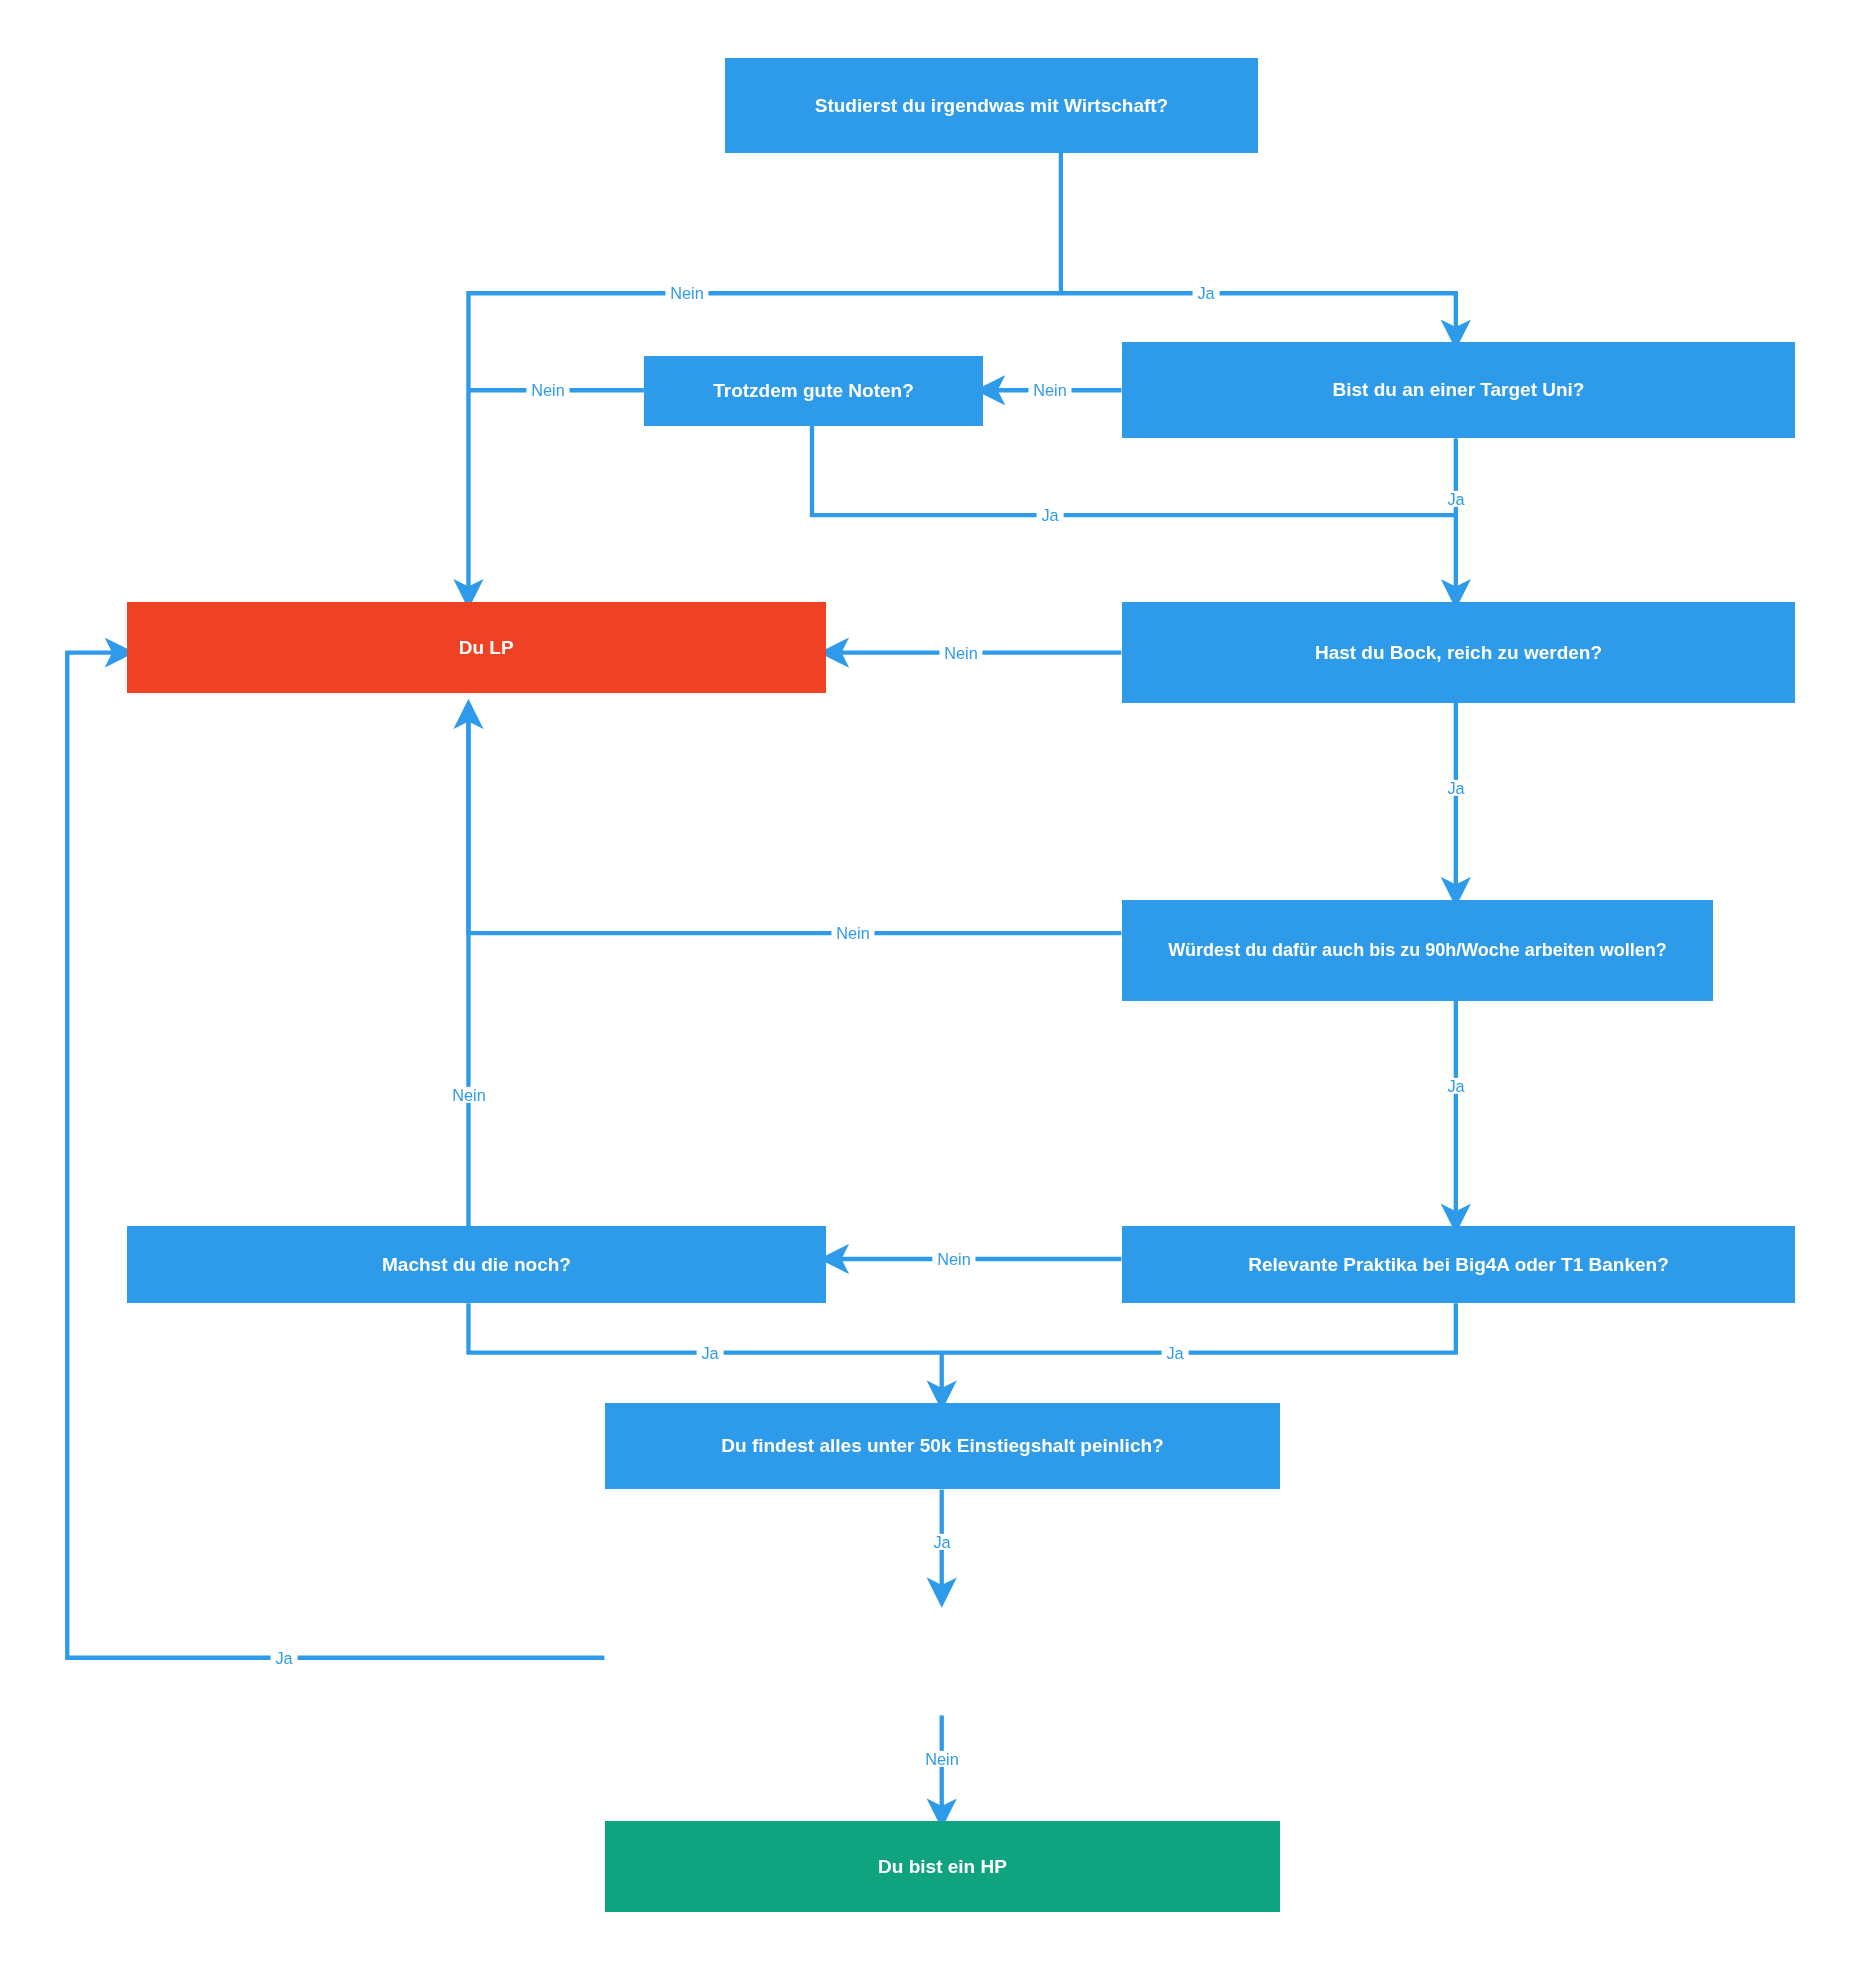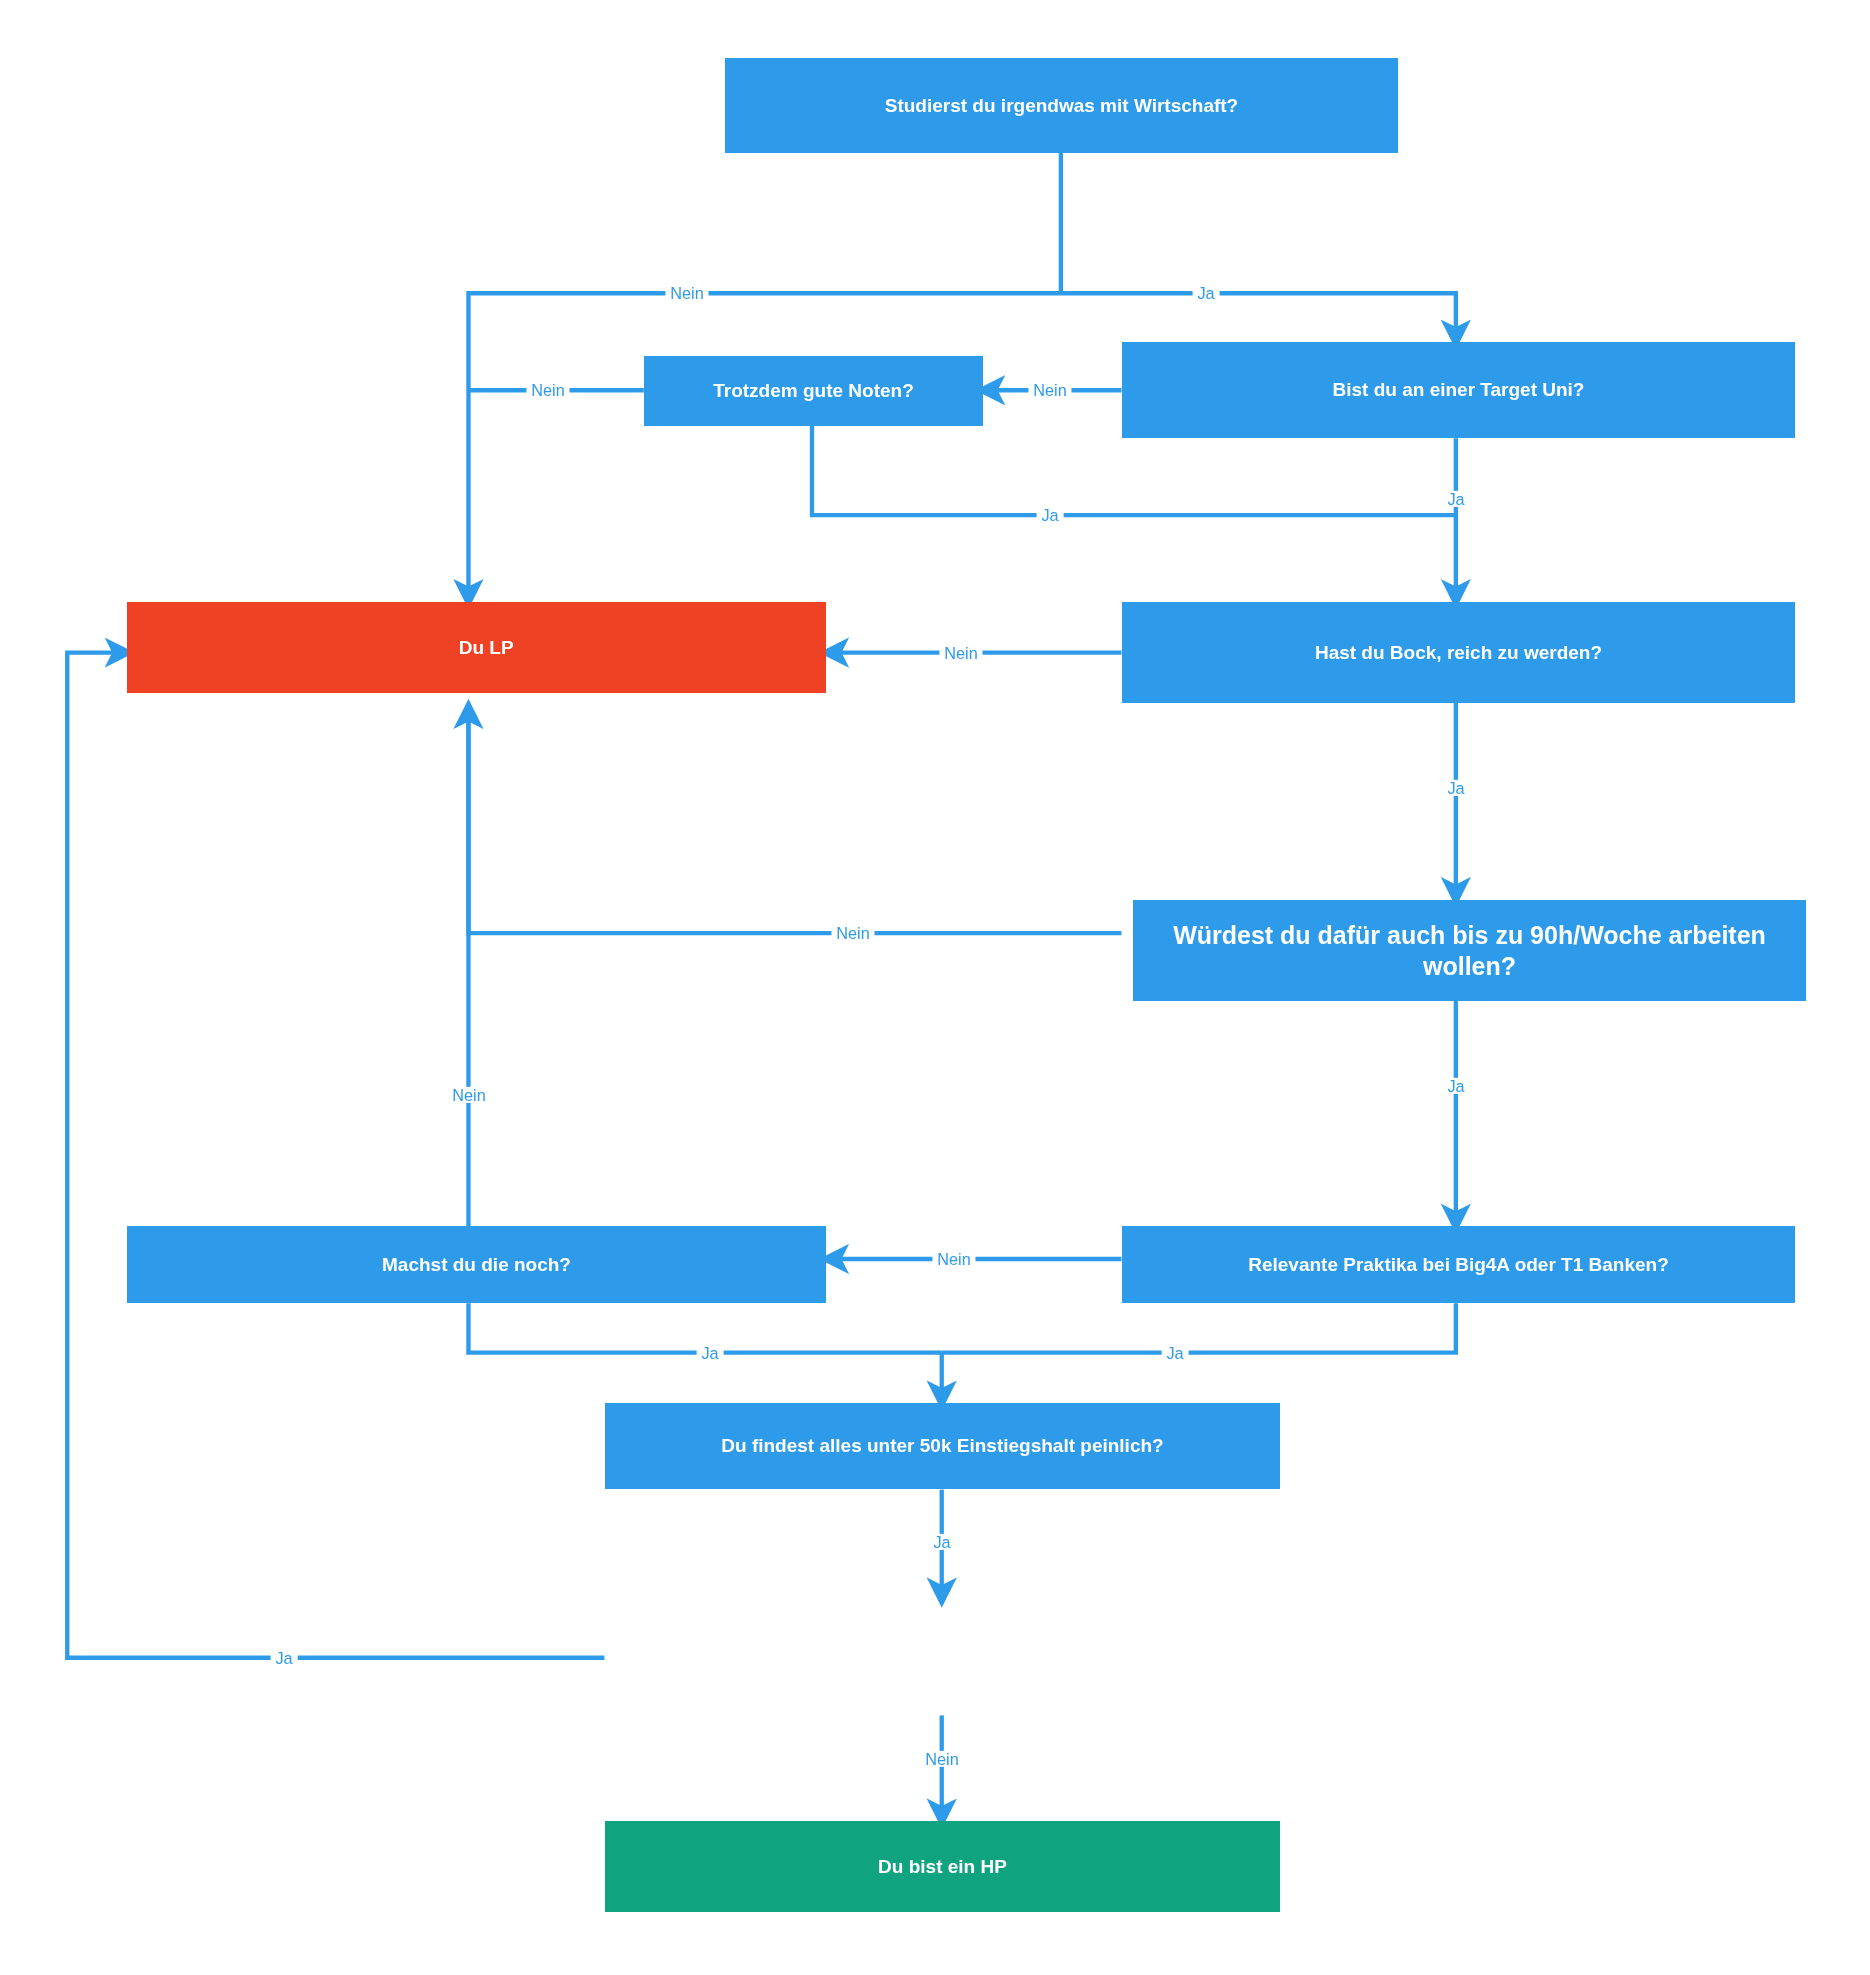--- a/index.html
+++ b/index.html
@@ -105,41 +105,41 @@
       <path d="M 1960 2815 L 1960 2920" marker-end="url(#arrow)"></path>
 
       <path d="M 1960 3100 L 1960 3330" marker-end="url(#arrow)"></path>
 
       <path d="M 1258 3450 L 140 3450 L 140 1358 L 265 1358" marker-end="url(#arrow)"></path>
 
       <path d="M 1960 3570 L 1960 3790" marker-end="url(#arrow)"></path>
     </g>
   </svg>
 
-  <div class="node node-decision" style="left:725px; top:58px; width:673px; height:95px; font-size:19px;">
+  <div class="node node-decision" style="left:725px; top:58px; width:533px; height:95px; font-size:19px;">
     <span class="node-label">Studierst du irgendwas mit Wirtschaft?</span>
   </div>
 
   <div class="node node-decision" style="left:1122px; top:342px; width:673px; height:96px; font-size:19px;">
     <span class="node-label">Bist du an einer Target Uni?</span>
   </div>
 
   <div class="node node-decision" style="left:644px; top:356px; width:339px; height:70px; font-size:19px;">
     <span class="node-label">Trotzdem gute Noten?</span>
   </div>
 
   <div class="node node-fail" style="left:127px; top:602px; width:699px; height:91px; font-size:19px;padding-left:28px;">
     <span class="node-label">Du LP</span>
   </div>
 
   <div class="node node-decision" style="left:1122px; top:602px; width:673px; height:101px; font-size:19px;">
     <span class="node-label">Hast du Bock, reich zu werden?</span>
   </div>
 
-  <div class="node node-decision" style="left:1122px; top:900px; width:673px; height:101px; font-size:25px;margin-left:11px;">
+  <div class="node node-decision" style="left:1122px; top:900px; width:591px; height:101px; font-size:18px;">
     <span class="node-label">Würdest du dafür auch bis zu 90h/Woche arbeiten wollen?</span>
   </div>
 
   <div class="node node-decision" style="left:1122px; top:1226px; width:673px; height:77px; font-size:19px;">
     <span class="node-label">Relevante Praktika bei Big4A oder T1 Banken?</span>
   </div>
 
   <div class="node node-decision" style="left:127px; top:1226px; width:699px; height:77px; font-size:19px;">
     <span class="node-label">Machst du die noch?</span>
   </div>

